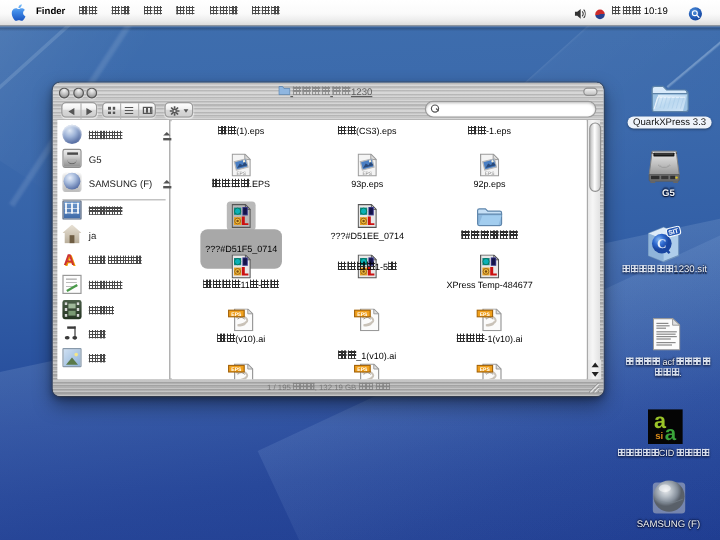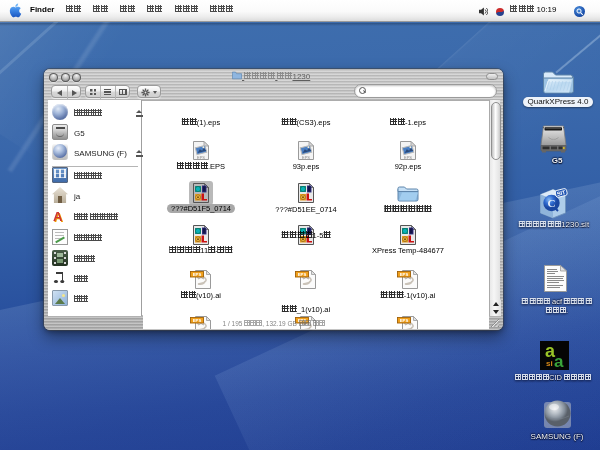--- a/index.html
+++ b/index.html
@@ -52,23 +52,23 @@
 
 .content{position:absolute;left:4px;top:31px;width:452px;height:216px;background:#fff;box-shadow:inset 0 1px 0 rgba(90,90,90,.5), inset 0 -1px 0 rgba(110,110,110,.45);}
 .sidebar{position:absolute;left:0;top:0;width:94px;height:216px;background:#fff;border-right:1px solid #9f9f9f;}
 .srow{position:absolute;left:4px;height:18px;width:90px;}
 .srow .lbl{position:absolute;left:22px;top:5px;font-size:7px;color:#222;white-space:nowrap;}
 .eject{position:absolute;left:84px;top:6px;width:7px;height:6px;}
 .eject:before{content:"";position:absolute;left:0;top:0;width:0;height:0;border-left:3.5px solid transparent;border-right:3.5px solid transparent;border-bottom:3.5px solid #555;}
 .eject:after{content:"";position:absolute;left:0;top:5px;width:7px;height:1.5px;background:#555;}
 .sep{position:absolute;left:4px;top:66px;width:86px;height:1px;background:#b5b5b5;}
 
-.files{position:absolute;left:95px;top:0;width:346px;height:216px;background:#fff;overflow:hidden;margin-top:13px;}
+.files{position:absolute;left:95px;top:0;width:346px;height:216px;background:#fff;overflow:hidden;}
 .ilabel{position:absolute;font-size:7.5px;color:#000;text-align:center;white-space:nowrap;transform:translateX(-50%);}
-.sel{background:#a8a8a8;border-radius:6px;padding:0 4px;}
+.sel{background:#a8a8a8;border-radius:6px;padding:12px 4px;}
 
 .vscroll{position:absolute;left:441px;top:0;width:11px;height:216px;background:linear-gradient(90deg,#e8e8e8,#f6f6f6 40%,#e2e2e2);border-left:1px solid #aaa;}
 .thumb{position:absolute;left:0.5px;top:2px;width:10px;height:58px;border-radius:5px;
  background:linear-gradient(90deg,#c2c2c2,#ffffff 45%,#c6c6c6);border:1px solid #909090;}
 .sarr{position:absolute;left:2px;width:0;height:0;}
 
 .status{position:absolute;left:0;top:248px;width:459px;height:13px;border-radius:0 0 6px 6px;
  font-size:6.5px;color:#6e6e6e;text-align:center;line-height:13px;letter-spacing:0;}
 
 .dlabel{position:absolute;font-size:8px;color:#eef1f5;text-align:center;transform:translateX(-50%);white-space:nowrap;
@@ -419,21 +419,21 @@
           <stop offset=".5" stop-color="#bcd9f0"></stop>
           <stop offset="1" stop-color="#cfe4f6"></stop>
         </linearGradient>
       </defs>
       <path d="M1.5 6q0-2 2-2h8l3 3h15q2 0 2 2v13q0 2-2 2h-26q-2 0-2-2z" fill="#9cc2e2" stroke="#5e84a8" stroke-width="1"></path>
       <path d="M1.5 9h29V8q0-2-2-2h-15l-3-3h-7q-2 0-2 2z" fill="#d8eafa" stroke="#5e84a8" stroke-width="1"></path>
       <path d="M2.5 23.5 6.5 10h24l-3.4 13.5z" fill="url(#fst)"></path>
       <path d="M3 22l3-10h23" fill="none" stroke="#eef6fd" stroke-width=".8"></path>
       <path d="M5 20l2.4-8M8 21l2.6-9M11 21.5l2.8-9.5M14.5 21.5l2.8-9.5M18 21.5l2.8-9.5M21.5 21.5l2.8-9.5M25 21.5l2.6-9" stroke="#a9cce8" stroke-width=".7" opacity=".8"></path>
     </svg></span>
-<span style="position:absolute;left:523px;top:97px;width:70px;height:10px;background:#eef3fa;border-radius:5px;box-shadow:0 1px 2px rgba(0,0,0,.4);font-size:8px;line-height:10px;text-align:center;color:#111;">QuarkXPress 4.0</span>
+<span style="position:absolute;left:523px;top:97px;width:70px;height:10px;background:#eef3fa;border-radius:5px;box-shadow:0 1px 2px rgba(0,0,0,.4);font-size:8px;line-height:10px;text-align:center;color:#111;">QuarkXPress 3.3</span>
 <span style="position:absolute;left:540px;top:125px;"><svg width="27" height="28" viewBox="0 0 27 28">
       <defs>
         <linearGradient id="gg" x1="0" y1="0" x2="0" y2="1">
           <stop offset="0" stop-color="#e9e9e9"></stop>
           <stop offset=".55" stop-color="#c0c0c0"></stop>
           <stop offset="1" stop-color="#9a9a9a"></stop>
         </linearGradient>
       </defs>
       <path d="M3.5 1h20l2.5 19.5h-25z" fill="url(#gg)" stroke="#7e7e7e" stroke-width=".8"></path>
       <rect x="4.5" y="2.2" width="17.5" height="3.2" rx=".6" fill="#181818"></rect>

